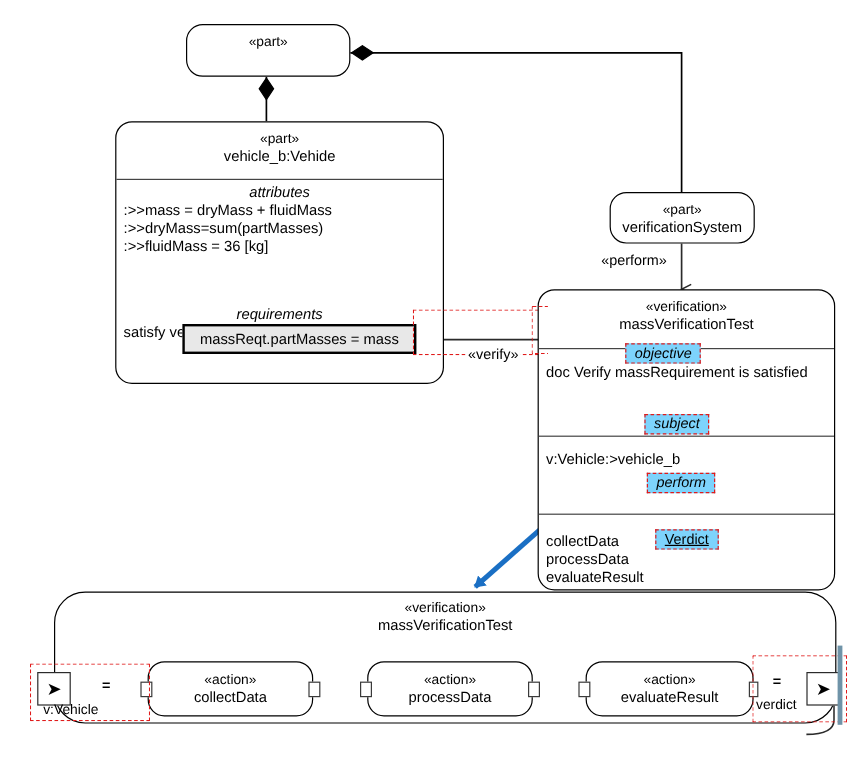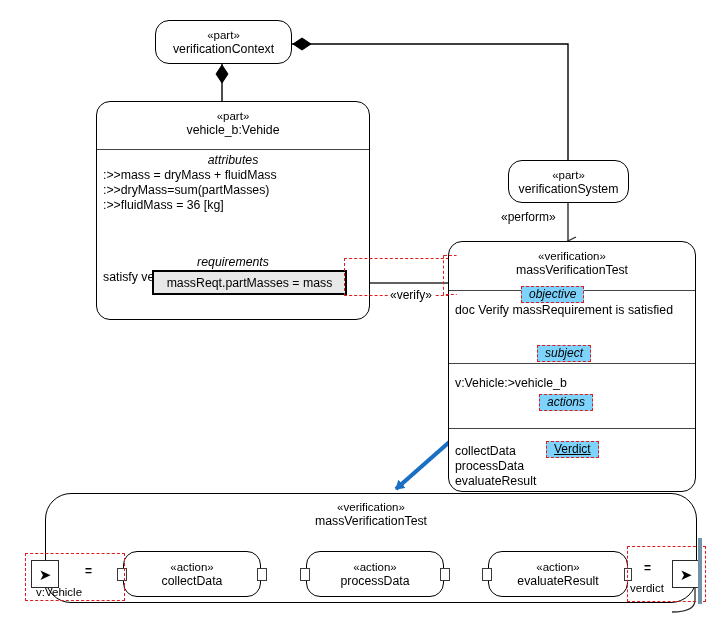--- a/index.html
+++ b/index.html
@@ -73,21 +73,20 @@
     <line x1="443" y1="574" x2="481" y2="574" stroke="#2b2b2b" stroke-width="1.3" marker-end="url(#openArrowR)"></line>
 
     <line x1="627" y1="574" x2="673" y2="574" stroke="#2b2b2b" stroke-width="1.3"></line>
 
     <line x1="695" y1="540" x2="695" y2="600" stroke="#2b2b2b" stroke-width="1.3"></line>
     <path d="M695,600 Q695,612 672,612" fill="none" stroke="#2b2b2b" stroke-width="1.3"></path>
   </svg>
 
   <div class="node rounded ctr hdr" style="left:155px;top:20px;width:137px;height:44px;">
     <div class="t11 stereo">«part»</div>
-    <div class="t12">verificationContext</div>
   </div>
 
   <div class="node rounded" style="left:96px;top:101px;width:274px;height:219px;">
     <div class="ctr hdr" style="height:40px;">
       <div class="t11 stereo">«part»</div>
       <div class="t12">vehicle_b:Vehide</div>
     </div>
 
     <div class="cmp pad" style="height:84px;">
       <div class="t12 ctr ital">attributes</div>
@@ -136,21 +135,21 @@
       <div class="t12" style="margin-top:3px;">collectData</div>
       <div class="t12">processData</div>
       <div class="t12">evaluateResult</div>
     </div>
 
     <div class="cmp" style="height:20px;"></div>
   </div>
 
   <div class="lbl-red" style="left:521px;top:286px;">objective</div>
   <div class="lbl-red" style="left:537px;top:345px;">subject</div>
-  <div class="lbl-red" style="left:539px;top:394px;">actions</div>
+  <div class="lbl-red" style="left:539px;top:394px;">perform</div>
   <div class="lbl-red" style="left:546px;top:441px;font-style:normal;text-decoration:underline;">Verdict</div>
 
   <div class="dashbox" style="left:443px;top:255px;width:14px;height:40px;border-right:none;"></div>
 
   <div class="node rounded" style="left:45px;top:493px;width:652px;height:110px;border-radius:26px;">
     <div class="ctr" style="padding-top:6px;">
       <div class="t11 stereo">«verification»</div>
       <div class="t12">massVerificationTest</div>
     </div>
   </div>

